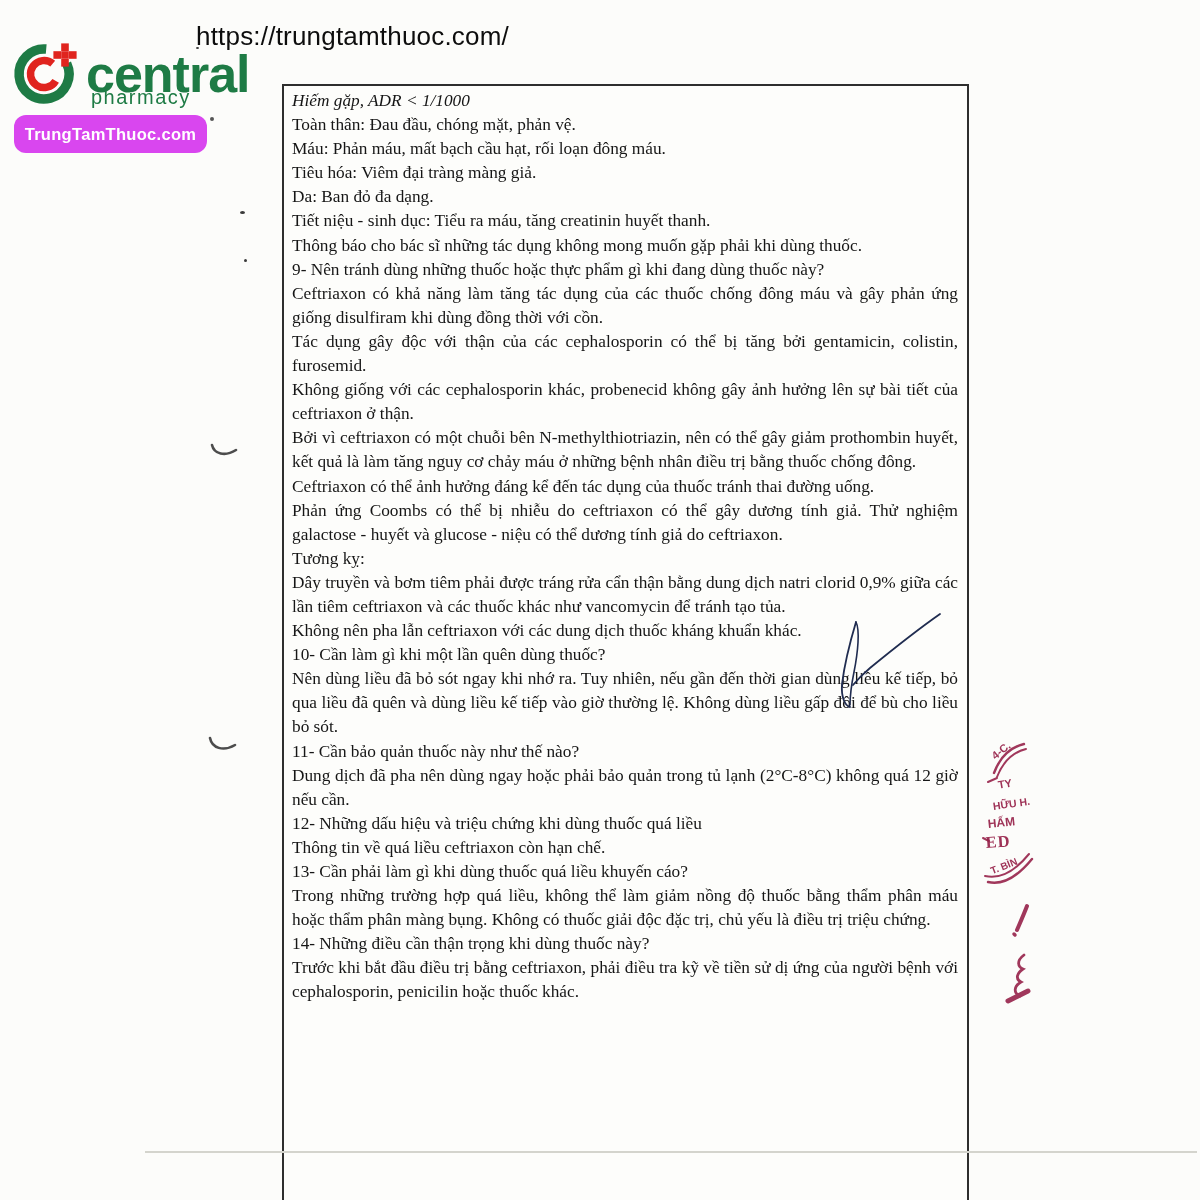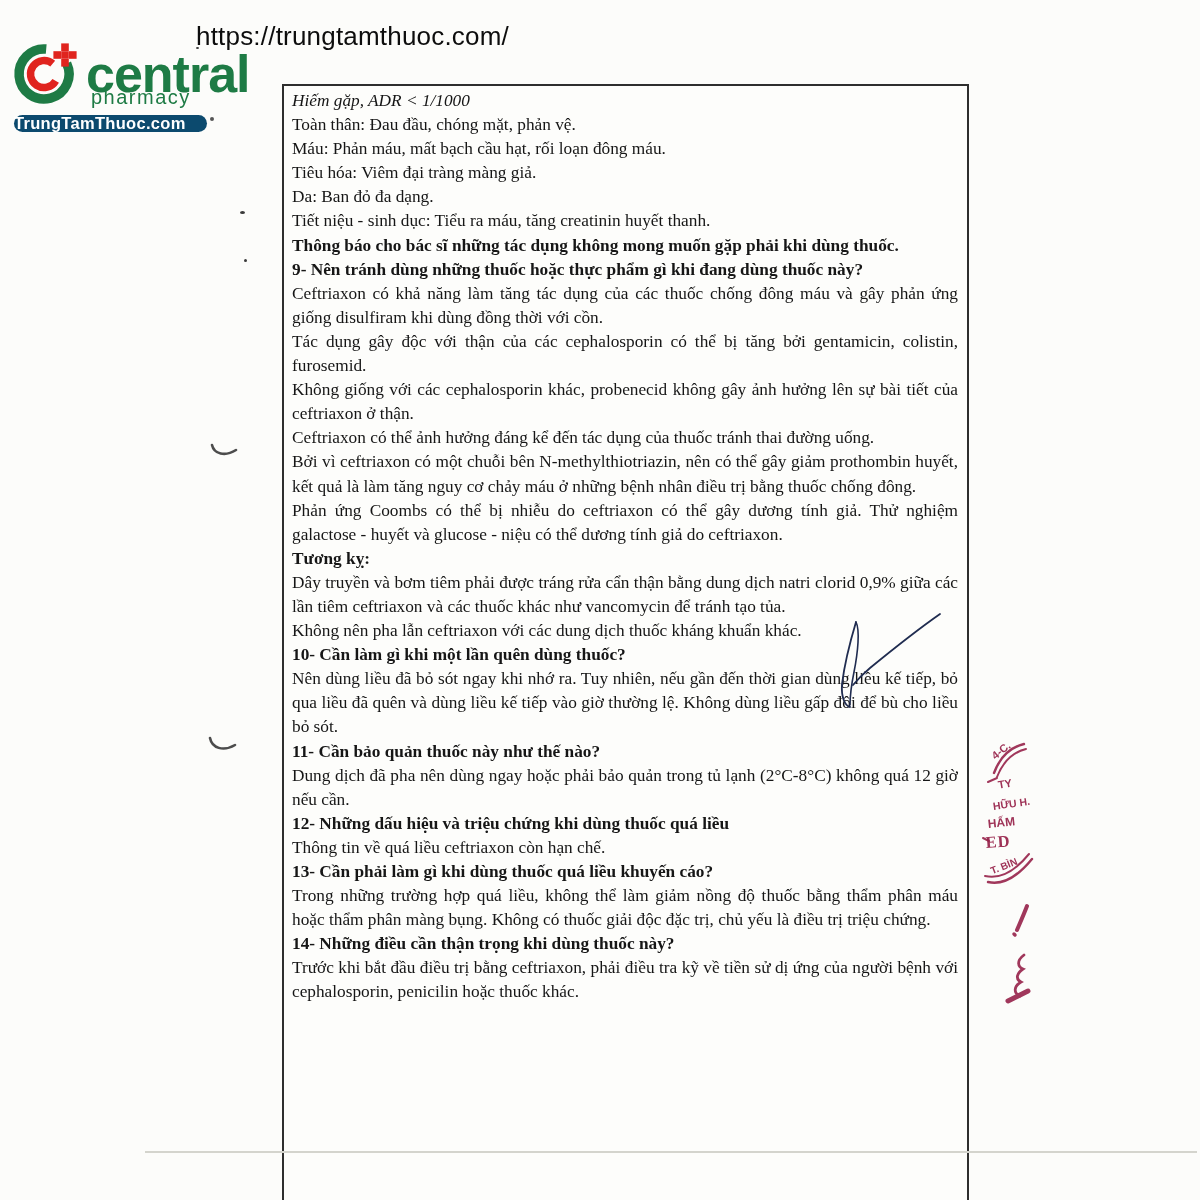--- a/index.html
+++ b/index.html
@@ -20,41 +20,41 @@
     position:absolute;left:86px;top:44px;
     font-family:"Liberation Sans", sans-serif;
     font-size:52px;font-weight:700;letter-spacing:-1px;color:#1e7b45;
   }
   .logo-tagline{
     position:absolute;left:91px;top:86px;
     font-family:Liberation Sans, sans-serif;
     font-size:20px;font-weight:500;letter-spacing:1.5px;color:#1e7b45;
   }
   .logo-pill{
-    position:absolute;left:14px;top:115px;width:193px;height:17px;
-    background:#0c4a6e;border-radius:12px;
-    display:flex;align-items:center;justify-content:flex-start;
+    position:absolute;left:14px;top:115px;width:193px;height:38px;
+    background:#d946ef;border-radius:12px;
+    display:flex;align-items:center;justify-content:center;
   }
   .logo-pill span{
     font-family:"Liberation Sans", sans-serif;
     font-size:16.5px;font-weight:700;color:#ffffff;letter-spacing:.3px;
   }
   
   .doc-box{
     position:absolute;left:282px;top:84px;width:687px;height:1147px;
     border:2px solid #2e2e2e;box-sizing:border-box;
     padding:3px 9px 0 8px;
     background:#fdfdfb;
   }
   .para{
     margin:0;font-size:17.3px;line-height:24.1px;color:#161616;
     text-align:justify;
   }
   .para.it{font-style:italic;}
-  .para.b{font-weight:700;}
+  .para.b{font-weight:400;}
   .para em{font-style:italic;}
   
   .speck{position:absolute;background:#3a3a3a;border-radius:50%;}
   .bottom-line{
     position:absolute;left:145px;top:1151px;width:1052px;height:2px;
     background:#d4d4cd;
   }
   .overlay{position:absolute;pointer-events:none;}
   
   .stamp-frag{
@@ -101,22 +101,22 @@
   <p class="para">Toàn thân: Đau đầu, chóng mặt, phản vệ.</p>
   <p class="para">Máu: Phản máu, mất bạch cầu hạt, rối loạn đông máu.</p>
   <p class="para">Tiêu hóa: Viêm đại tràng màng giả.</p>
   <p class="para">Da: Ban đỏ đa dạng.</p>
   <p class="para">Tiết niệu - sinh dục: Tiểu ra máu, tăng creatinin huyết thanh.</p>
   <p class="para b">Thông báo cho bác sĩ những tác dụng không mong muốn gặp phải khi dùng thuốc.</p>
   <p class="para b">9- Nên tránh dùng những thuốc hoặc thực phẩm gì khi đang dùng thuốc này?</p>
   <p class="para">Ceftriaxon có khả năng làm tăng tác dụng của các thuốc chống đông máu và gây phản ứng giống disulfiram khi dùng đồng thời với cồn.</p>
   <p class="para">Tác dụng gây độc với thận của các cephalosporin có thể bị tăng bởi gentamicin, colistin, furosemid.</p>
   <p class="para">Không giống với các cephalosporin khác, probenecid không gây ảnh hưởng lên sự bài tiết của ceftriaxon ở thận.</p>
+  <p class="para">Bởi vì ceftriaxon có một chuỗi bên N-methylthiotriazin, nên có thể gây giảm prothombin huyết, kết quả là làm tăng nguy cơ chảy máu ở những bệnh nhân điều trị bằng thuốc chống đông.</p>
   <p class="para">Ceftriaxon có thể ảnh hưởng đáng kể đến tác dụng của thuốc tránh thai đường uống.</p>
-  <p class="para">Bởi vì ceftriaxon có một chuỗi bên N-methylthiotriazin, nên có thể gây giảm prothombin huyết, kết quả là làm tăng nguy cơ chảy máu ở những bệnh nhân điều trị bằng thuốc chống đông.</p>
   <p class="para">Phản ứng Coombs có thể bị nhiễu do ceftriaxon có thể gây dương tính giả. Thử nghiệm galactose - huyết và glucose - niệu có thể dương tính giả do ceftriaxon.</p>
   <p class="para b">Tương kỵ:</p>
   <p class="para">Dây truyền và bơm tiêm phải được tráng rửa cẩn thận bằng dung dịch natri clorid 0,9% giữa các lần tiêm ceftriaxon và các thuốc khác như vancomycin để tránh tạo tủa.</p>
   <p class="para">Không nên pha lẫn ceftriaxon với các dung dịch thuốc kháng khuẩn khác.</p>
   <p class="para b">10- Cần làm gì khi một lần quên dùng thuốc?</p>
   <p class="para">Nên dùng liều đã bỏ sót ngay khi nhớ ra. Tuy nhiên, nếu gần đến thời gian dùng liều kế tiếp, bỏ qua liều đã quên và dùng liều kế tiếp vào giờ thường lệ. Không dùng liều gấp đôi để bù cho liều bỏ sót.</p>
   <p class="para b">11- Cần bảo quản thuốc này như thế nào?</p>
   <p class="para">Dung dịch đã pha nên dùng ngay hoặc phải bảo quản trong tủ lạnh (2°C-8°C) không quá 12 giờ nếu cần.</p>
   <p class="para b">12- Những dấu hiệu và triệu chứng khi dùng thuốc quá liều</p>
   <p class="para">Thông tin về quá liều ceftriaxon còn hạn chế.</p>

